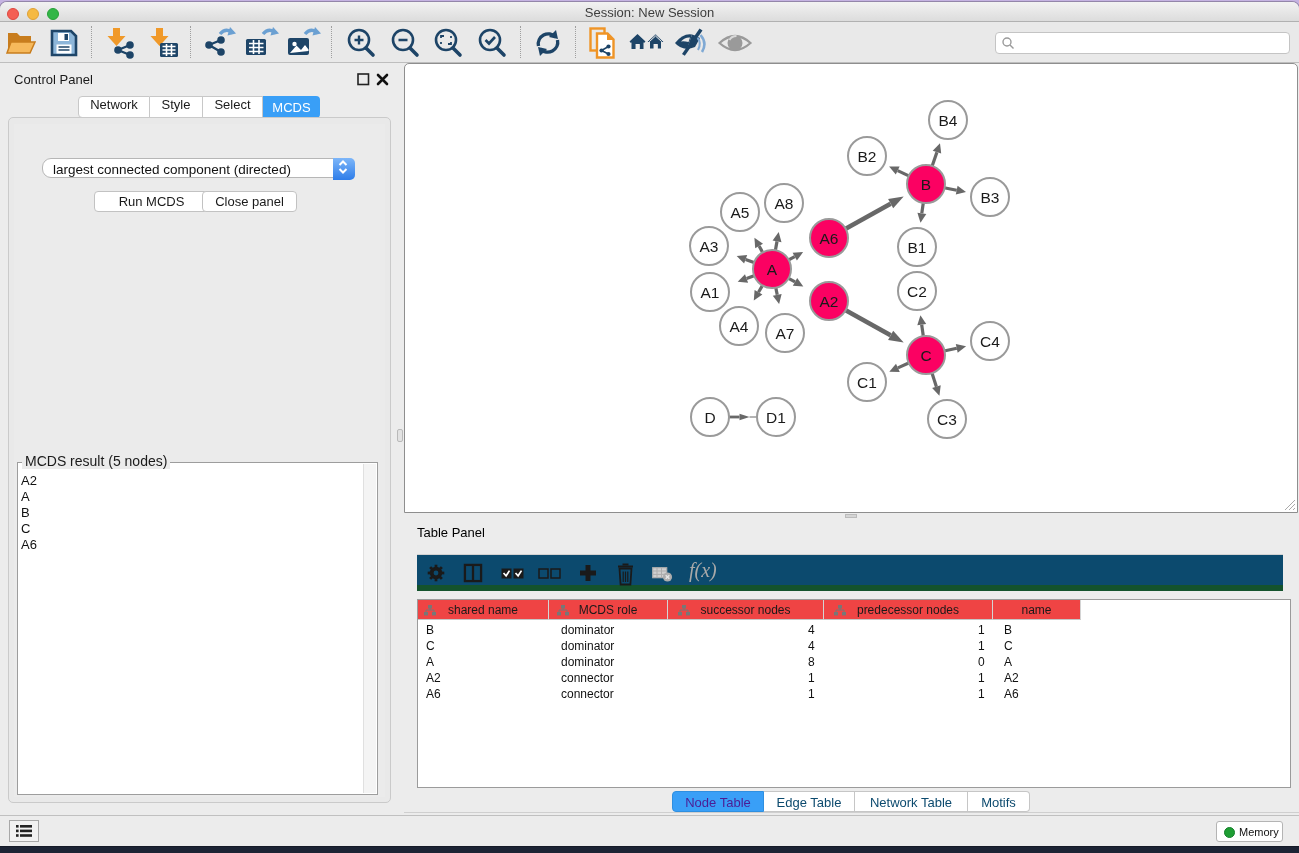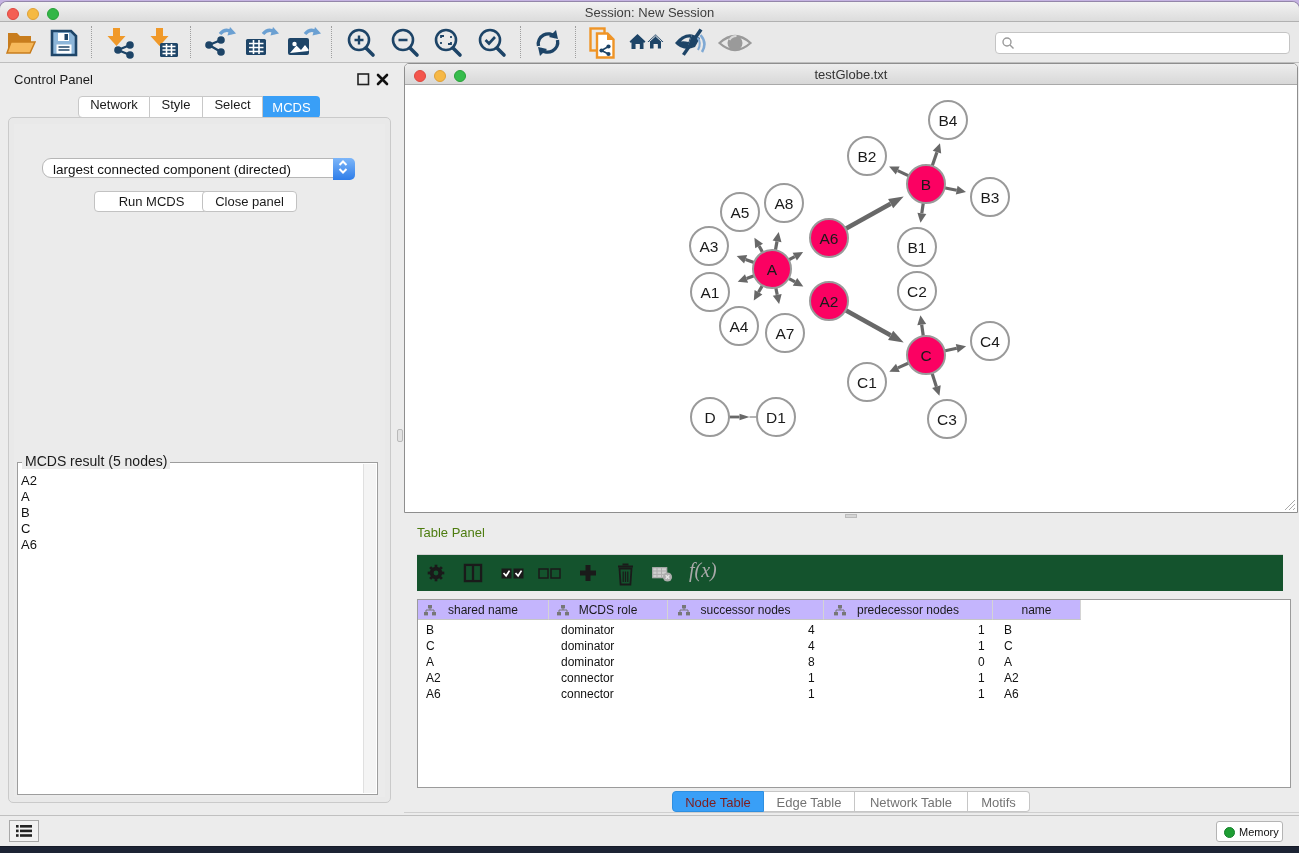--- a/index.html
+++ b/index.html
@@ -41,27 +41,27 @@
 
 #gwin{position:absolute;left:404px;top:61px;width:894px;height:450px;background:#fff;border:1px solid #8e8e8e;border-radius:5px 5px 0 0;overflow:hidden;}
 #gtitle{position:absolute;top:0;left:0;right:0;height:21px;background:linear-gradient(#ededed,#d8d8d8);border-bottom:1px solid #a9a9a9;}
 #gtitle .t1{left:9px;background:#f4564d;border:0.5px solid #dd4840;}
 #gtitle .t2{left:29px;background:#f6b846;border:0.5px solid #dfa036;}
 #gtitle .t3{left:49px;background:#36bc4c;border:0.5px solid #27a138;}
 #gtitletext{position:absolute;top:3px;left:0;right:0;text-align:center;font-size:13px;color:#333;}
 #grip{position:absolute;left:397px;top:427px;width:6px;height:13px;background:#e2e2e2;border:1px solid #b9b9b9;border-radius:2px;}
 
 #tpanel{position:absolute;left:404px;top:516px;width:895px;height:299px;}
-#tptitle{position:absolute;left:20px;top:7px;font-size:13px;color:#4d7c0f;}
-#tptools{position:absolute;left:13px;top:36px;right:16px;height:37px;background:#14532d;border-top:1px solid #d2d2d2;border-bottom:6px solid #14532d;}
+#tptitle{position:absolute;left:20px;top:7px;font-size:13px;color:#000000;}
+#tptools{position:absolute;left:13px;top:36px;right:16px;height:37px;background:#0c4a6e;border-top:1px solid #d2d2d2;border-bottom:6px solid #14532d;}
 #ttable{position:absolute;left:13px;top:81px;width:874px;height:189px;background:#fff;border:1px solid #9b9b9b;font-size:12px;}
-.th{position:absolute;top:0;height:20px;background:#c4b5fd;border-right:1px solid #d4d4d4;border-bottom:1px solid #c6c6c6;text-align:center;padding-top:3px;color:#1a1a1a;}
+.th{position:absolute;top:0;height:20px;background:#ef4444;border-right:1px solid #d4d4d4;border-bottom:1px solid #c6c6c6;text-align:center;padding-top:3px;color:#1a1a1a;}
 .td{position:absolute;font-size:12px;color:#111;}
 #btabs{position:absolute;left:268px;top:273px;height:21px;font-size:13px;}
-.btab{position:absolute;top:0;height:21px;background:#fff;border:1px solid #c6c6c6;text-align:center;padding-top:3px;color:#737373;}
+.btab{position:absolute;top:0;height:21px;background:#fff;border:1px solid #c6c6c6;text-align:center;padding-top:3px;color:#0c4a6e;}
 #btabline{position:absolute;left:0px;top:294px;width:895px;height:0;border-top:1px solid #cfcfcf;}
 </style></head><body>
 <div id="wall-top"></div>
 <div id="app">
 <div id="titlebar">
       <i class="tl t1"></i>
       <i class="tl t2"></i>
       <i class="tl t3"></i>
       <div id="titletext">Session: New Session</div>
     </div>
@@ -208,26 +208,20 @@
     <div id="mcdsbox">
       <div id="mcdslegend">MCDS result (5 nodes)</div>
       <div id="mcdslist">A2<br>A<br>B<br>C<br>A6</div>
       <div id="mcdssb"></div>
     </div>
   </div>
       </div>
 </div>
 <div id="grip"></div>
     <div id="gwin">
-  <div id="gtitle">
-        <i class="tl t1"></i>
-        <i class="tl t2"></i>
-        <i class="tl t3"></i>
-        <div id="gtitletext">testGlobe.txt</div>
-      </div>
   <svg width="894" height="426" style="position:absolute;left:0;top:23px;" font-family="Liberation Sans, sans-serif">
         <line x1="357.9" y1="165.9" x2="354.1" y2="159.0" stroke="#686868" stroke-width="3.2"></line>
         <polygon points="349.4,150.7 358.0,156.8 350.2,161.2" fill="#686868"></polygon>
         <line x1="370.3" y1="163.8" x2="372.0" y2="154.4" stroke="#686868" stroke-width="3.2"></line>
         <polygon points="373.7,145.0 376.5,155.2 367.6,153.6" fill="#686868"></polygon>
         <line x1="349.6" y1="175.7" x2="340.6" y2="172.4" stroke="#686868" stroke-width="3.2"></line>
         <polygon points="331.7,169.1 342.2,168.1 339.1,176.6" fill="#686868"></polygon>
         <line x1="349.7" y1="188.4" x2="341.6" y2="191.4" stroke="#686868" stroke-width="3.2"></line>
         <polygon points="332.7,194.7 340.0,187.2 343.1,195.7" fill="#686868"></polygon>
         <line x1="357.7" y1="198.0" x2="353.5" y2="205.2" stroke="#686868" stroke-width="3.2"></line>
@@ -417,21 +411,21 @@
         <div class="td" style="left:390px;top:71px;">1</div>
         <div class="td" style="left:560px;top:71px;">1</div>
         <div class="td" style="left:586px;top:71px;">A2</div>
     <div class="td" style="left:8px;top:87px;">A6</div>
         <div class="td" style="left:143px;top:87px;">connector</div>
         <div class="td" style="left:390px;top:87px;">1</div>
         <div class="td" style="left:560px;top:87px;">1</div>
         <div class="td" style="left:586px;top:87px;">A6</div>
   </div>
   <div id="btabs">
-    <div class="btab" style="left:0;width:92px;background:#399ff7;color:#7f1d1d;border-color:#2f8fe0;border-radius:4px 0 0 4px;">Node Table</div>
+    <div class="btab" style="left:0;width:92px;background:#399ff7;color:#4c1d95;border-color:#2f8fe0;border-radius:4px 0 0 4px;">Node Table</div>
     <div class="btab" style="left:92px;width:91px;border-left:none;">Edge Table</div>
     <div class="btab" style="left:183px;width:113px;border-left:none;">Network Table</div>
     <div class="btab" style="left:296px;width:62px;border-left:none;border-radius:0 4px 4px 0;">Motifs</div>
   </div>
   <div id="btabline"></div>
 </div>
 <div id="statusbar">
   <div id="listbtn"><svg width="28" height="20" viewBox="0 0 28 20">
           <g fill="#222">
             <rect x="6" y="4" width="2.6" height="2.6"></rect>

